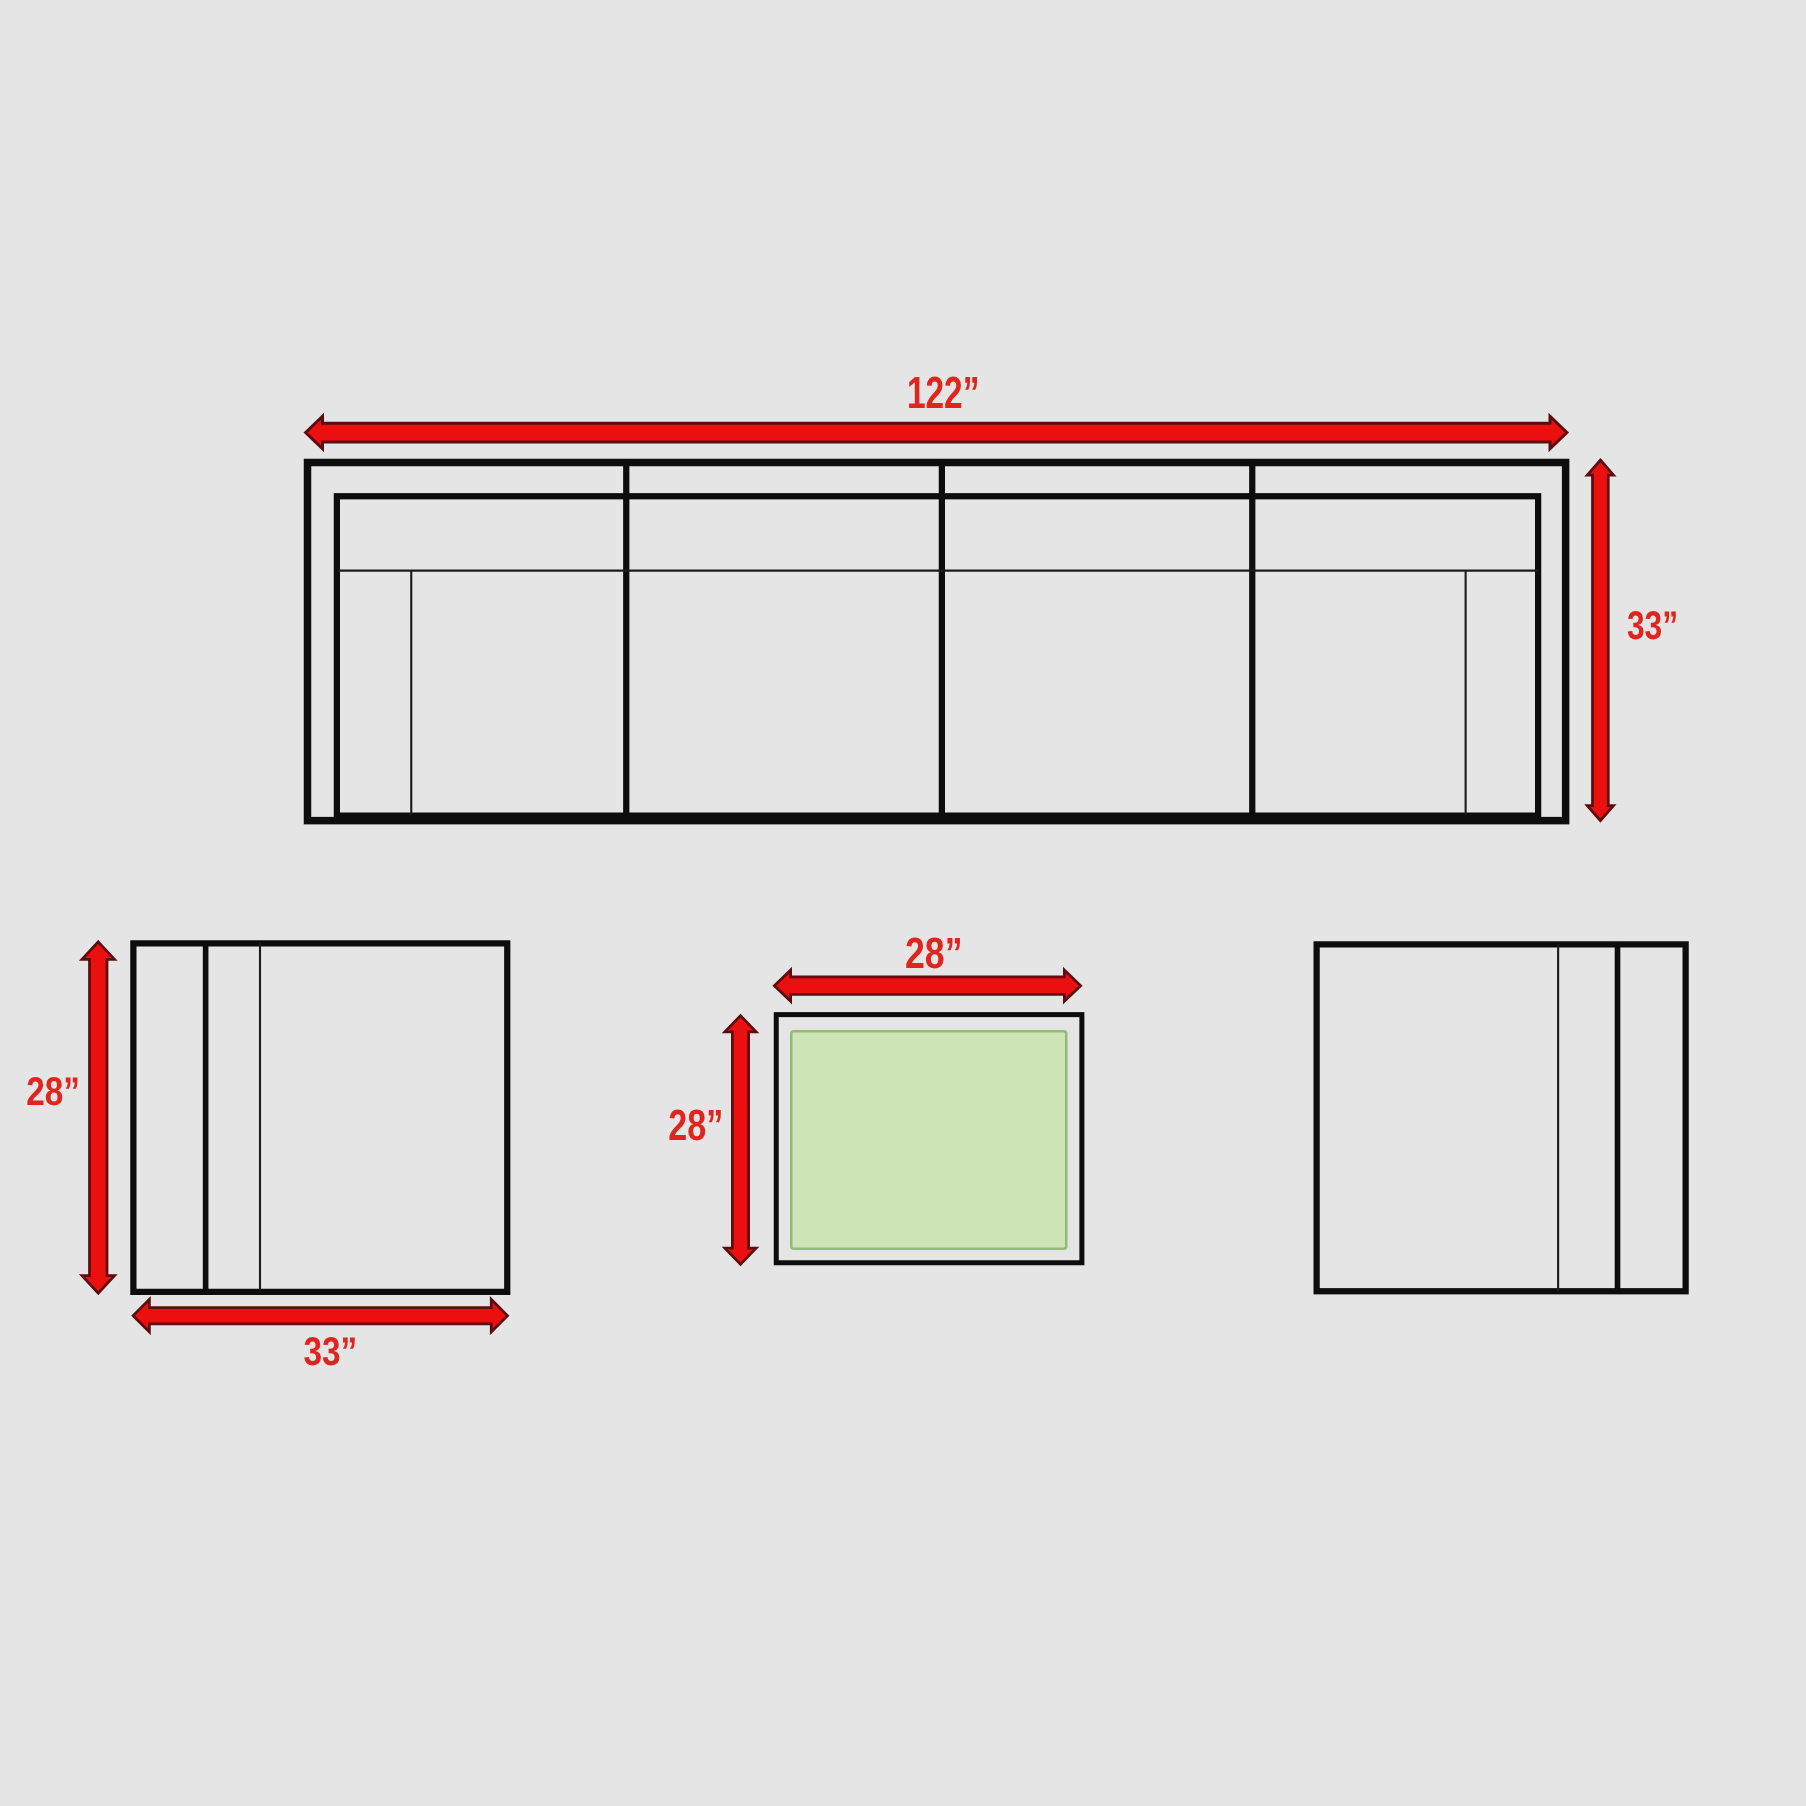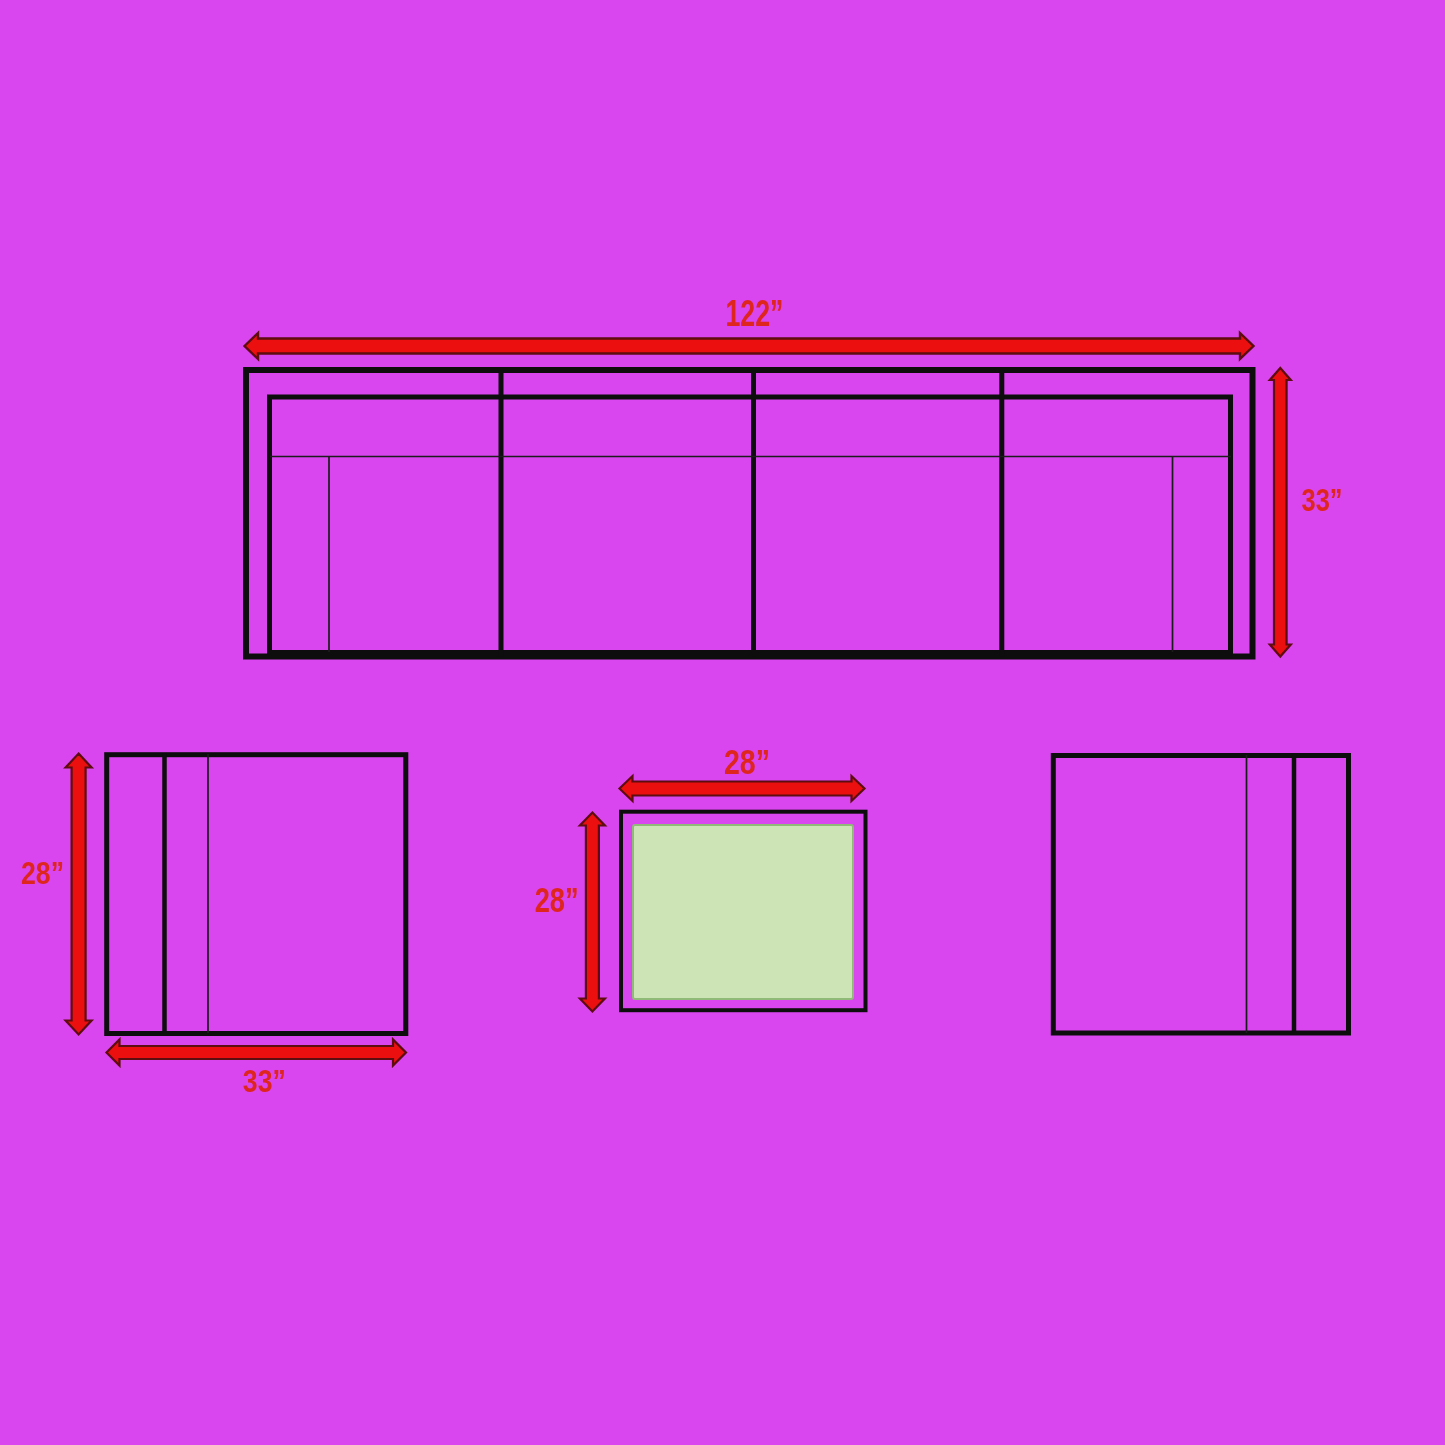--- a/index.html
+++ b/index.html
@@ -1,16 +1,16 @@
 <!DOCTYPE html>
 <html><head>
 <meta charset="utf-8">
 <style>
   html,body{margin:0;padding:0;background:#ffffff;}
-  .wrap{width:1445px;height:1445px;position:relative;background:#d946ef;}
+  .wrap{width:1445px;height:1445px;position:relative;background:#e5e5e5;}
   text{font-family:"Liberation Sans", sans-serif;font-weight:bold;fill:#de251e;}
 </style>
 </head>
 <body>
 <div class="wrap">
 <svg width="1445" height="1445" viewBox="0 0 1445 1445" xmlns="http://www.w3.org/2000/svg">
 
   <text x="754.5" y="326" font-size="36" text-anchor="middle" textLength="58" lengthAdjust="spacingAndGlyphs">122”</text>
 
   <path d="M 244.5,346 L 258.0,333 L 258.0,338.5 L 1240.0,338.5 L 1240.0,333 L 1253.5,346 L 1240.0,359 L 1240.0,353.5 L 258.0,353.5 L 258.0,359 Z" fill="#ec0f0f" stroke="#5d0d10" stroke-width="2.4" stroke-linejoin="miter"></path>

